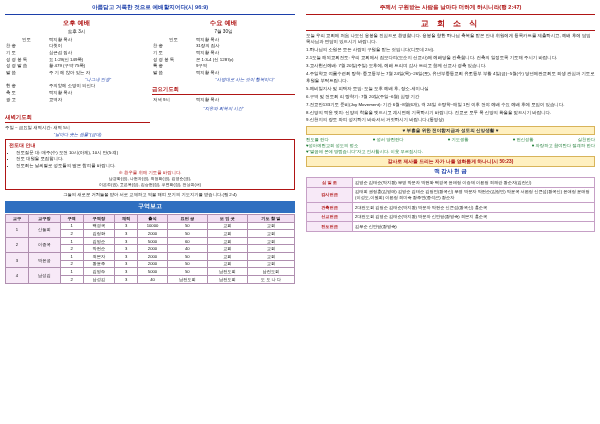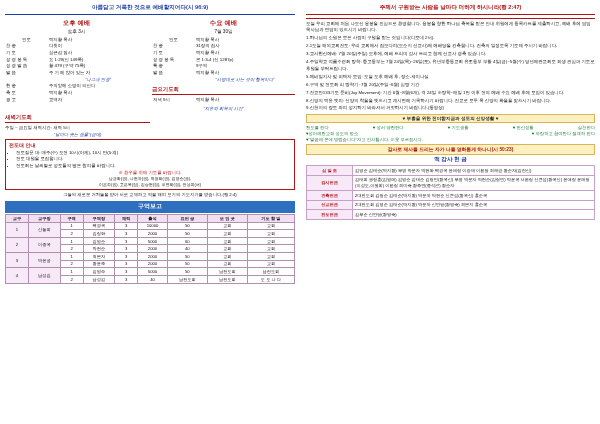--- a/index.html
+++ b/index.html
@@ -315,20 +315,21 @@
         <td>도 도 나 다</td>
       </tr>
     </tbody>
       </table>
   </div>
 
   <div class="col right">
 
     <div class="hdr-verse">주께서 구원받는 사람을 날마다 더하게 하시니라(행 2:47)</div>
 
+    <div class="news-title">교 회 소 식</div>
     <div class="news-rule"></div>
 
     <div class="news">
       <p>오늘 우리 교회에 처음 나오신 용봉을 진심으로 환영합니다. 용봉을 향한 하나님 축복을 받은 안내 위원에게 등록카드를 제출하시고, 예배 후에 담임 목사님과 면담이 있으시기 바랍니다.</p>
       <p>1.하나님의 소원은 모든 사람이 구원을 받는 것입니다(디모데 2서).</p>
       <p>2.1오늘 해외교회전도: 우리 교회에서 집보다여(오순지 선교사)에 예배당을 건축합니다. 건축의 일정도록 기도해 주시기 바랍니다.</p>
       <p>3.교사헌신예배: 7월 20일(주일) 오후에, 예배 드리며 감사 드리고 함께 선교사 경축 있습니다.</p>
       <p>4.주일학교 여름수련회 방학: 중고등부는 7월 24일(목)~26일(토), 유년부중등교회 유초등부 부활 4일(금)~5월(수)  당년에판교회도 희생 관심과 기도로 후원을 부탁드립니다.</p>
       <p>5.예비일지사 및 피택자 모임: 오늘 오후 예배 후, 장소-세미나실</p>
       <p>6.구역 및 전도회 리 방학기: 7월 20일(주일~6월) 심방 기간</p>

